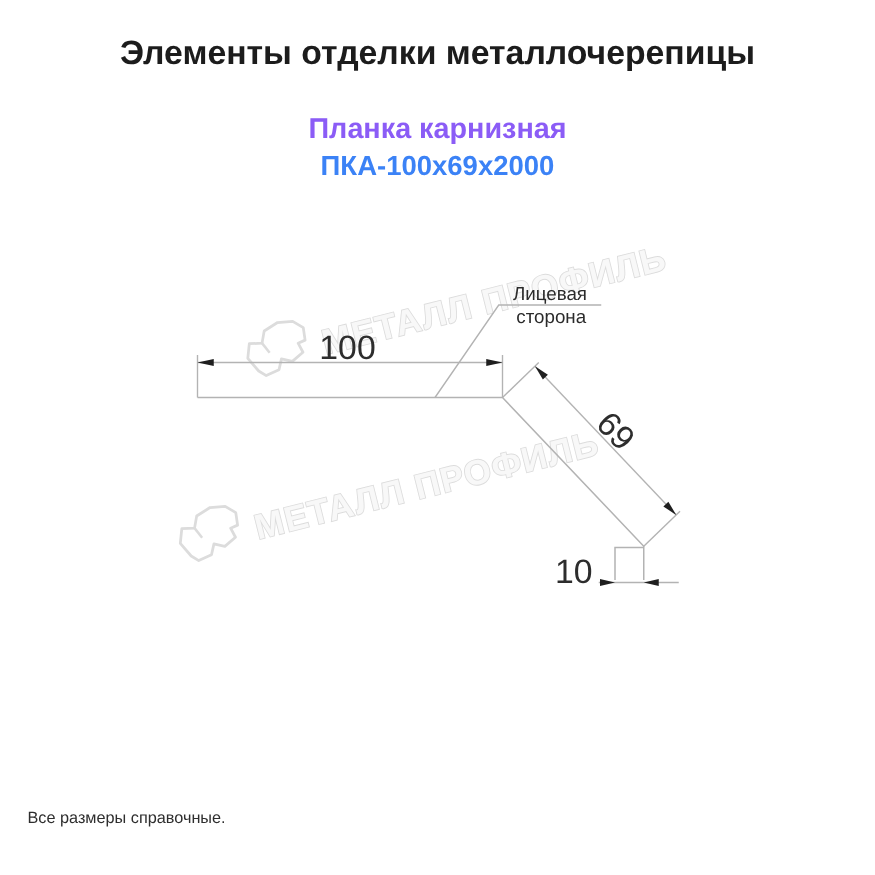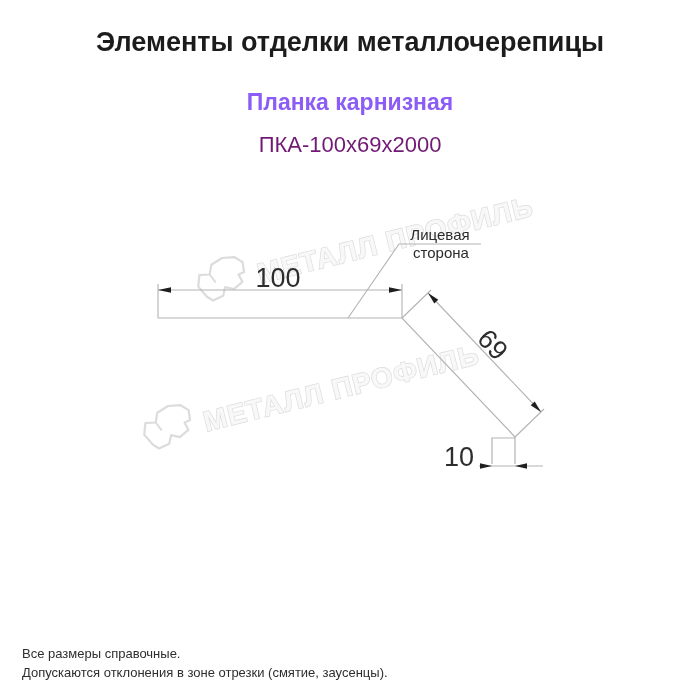--- a/index.html
+++ b/index.html
@@ -1,22 +1,22 @@
 <!DOCTYPE html>
 <html><head>
 <meta charset="utf-8">
 <style>
   html,body{margin:0;padding:0;background:#ffffff;}
   body{width:700px;height:700px;position:relative;overflow:hidden;
        font-family:"Liberation Sans",sans-serif;color:#1f1f1f;}
   .hdr{position:absolute;left:0;width:700px;text-align:center;white-space:nowrap;}
   .hdr-title{top:27px;font-size:27px;font-weight:bold;color:#1c1c1c;}
   .hdr-subtitle{top:89px;font-size:23px;font-weight:bold;color:#8b5cf6;}
-  .hdr-model{top:132px;font-size:22px;font-weight:normal;color:#701a75;}
-  .footer{position:absolute;left:22px;top:645px;font-size:13px;line-height:18.5px;color:#2e2e2e;}
+  .hdr-model{top:120px;font-size:22px;font-weight:bold;color:#3b82f6;}
+  .footer{position:absolute;left:22px;top:645px;font-size:13px;line-height:18.5px;color:#2e2e2e;text-align:center;}
   svg{position:absolute;left:0;top:0;}
   .dim-text{font-size:27px;fill:#2d2d2d;}
   .label-text{font-size:15px;fill:#2b2b2b;}
   .wm-text{font-size:28px;font-weight:bold;letter-spacing:1px;
            fill:#f8f8f8;stroke:#dcdcdc;stroke-width:1.4;}
 </style>
 </head>
 <body>
 
 <svg width="700" height="700" viewBox="0 0 700 700">
@@ -73,14 +73,13 @@
   <text class="label-text" x="440" y="240" text-anchor="middle">Лицевая</text>
   <text class="label-text" x="441" y="258" text-anchor="middle">сторона</text>
 </svg>
 
 <div class="hdr hdr-title">Элементы отделки металлочерепицы</div>
 <div class="hdr hdr-subtitle">Планка карнизная</div>
 <div class="hdr hdr-model">ПКА-100х69х2000</div>
 
 <div class="footer">
   <div>Все размеры справочные.</div>
-  <div>Допускаются отклонения в зоне отрезки (смятие, заусенцы).</div>
 </div>
 
 </body></html>

